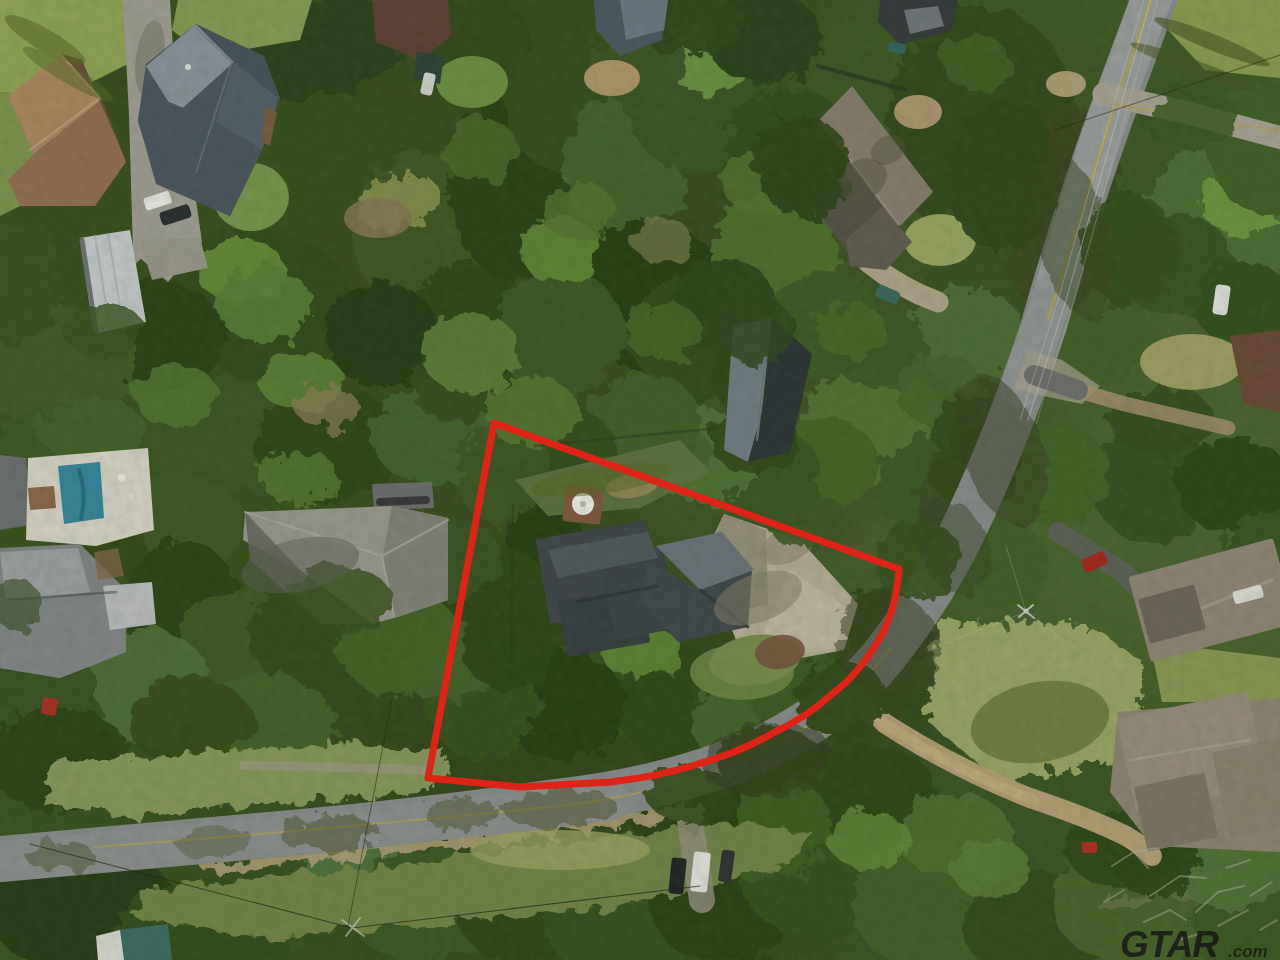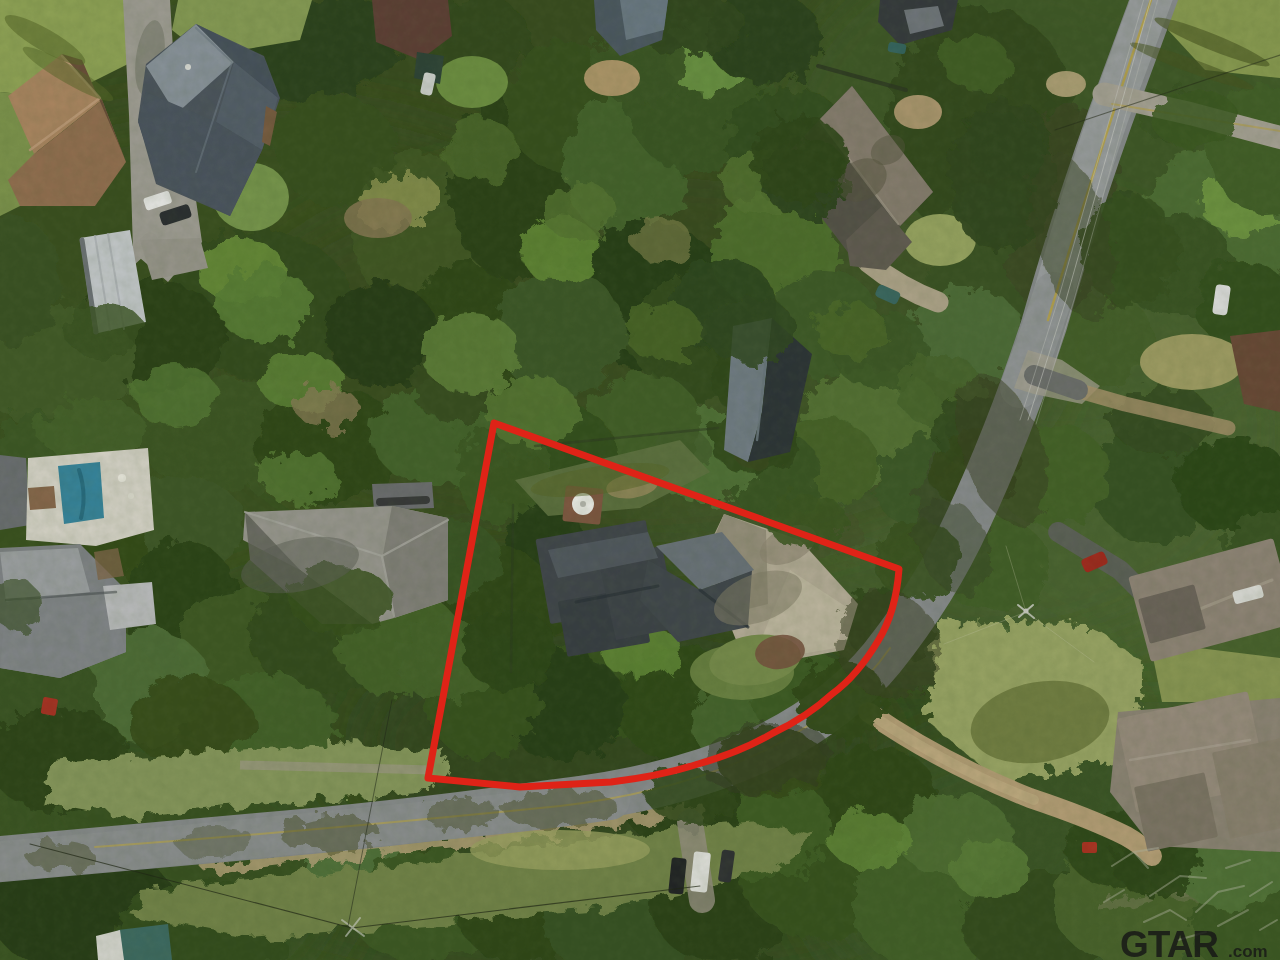--- a/index.html
+++ b/index.html
@@ -1,14 +1,14 @@
 <!DOCTYPE html>
 <html><head><meta charset="utf-8"><title>Aerial Property View</title>
 <style>html,body{margin:0;padding:0;background:#47602c;font-family:"Liberation Sans",sans-serif;}
-#stage{width:1280px;height:960px;overflow:hidden;position:relative;}</style></head>
+#stage{width:1280px;height:960px;overflow:hidden;position:relative;font-style:italic;}</style></head>
 <body>
 <div id="stage"><svg xmlns="http://www.w3.org/2000/svg" width="1280" height="960" viewBox="0 0 1280 960">
       <defs>
 <filter id="leaf0" x="-40%" y="-40%" width="180%" height="180%">
           <feTurbulence type="fractalNoise" baseFrequency="0.055" numOctaves="3" seed="3" result="n"></feTurbulence>
           <feDisplacementMap in="SourceGraphic" in2="n" scale="24"></feDisplacementMap>
         </filter>
 <filter id="leaf1" x="-40%" y="-40%" width="180%" height="180%">
           <feTurbulence type="fractalNoise" baseFrequency="0.07" numOctaves="3" seed="11" result="n"></feTurbulence>
           <feDisplacementMap in="SourceGraphic" in2="n" scale="28"></feDisplacementMap>

